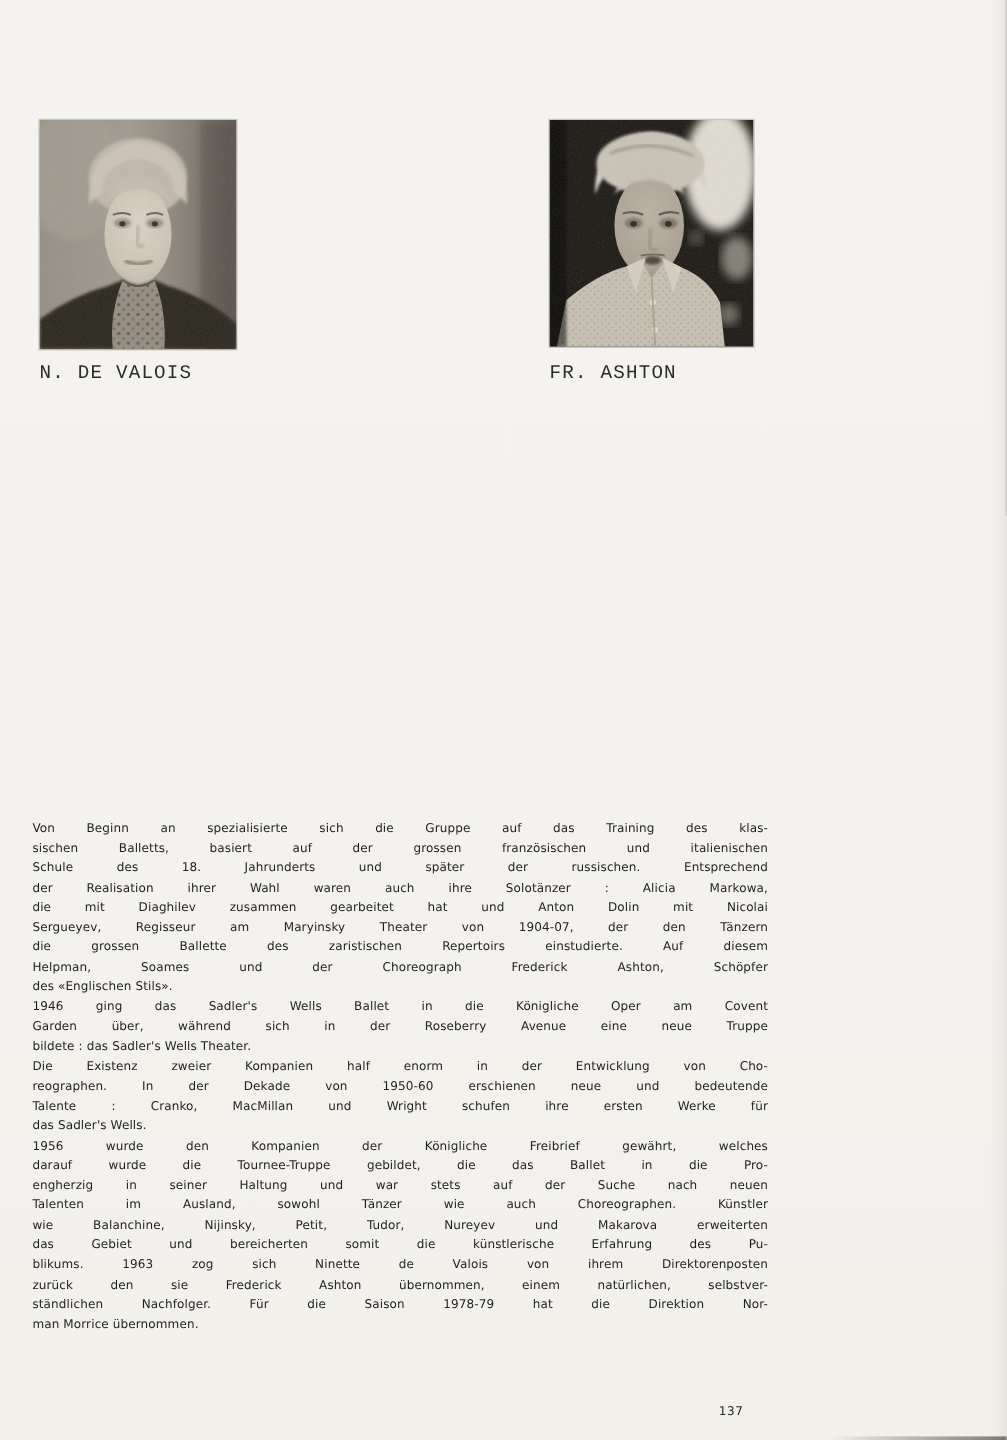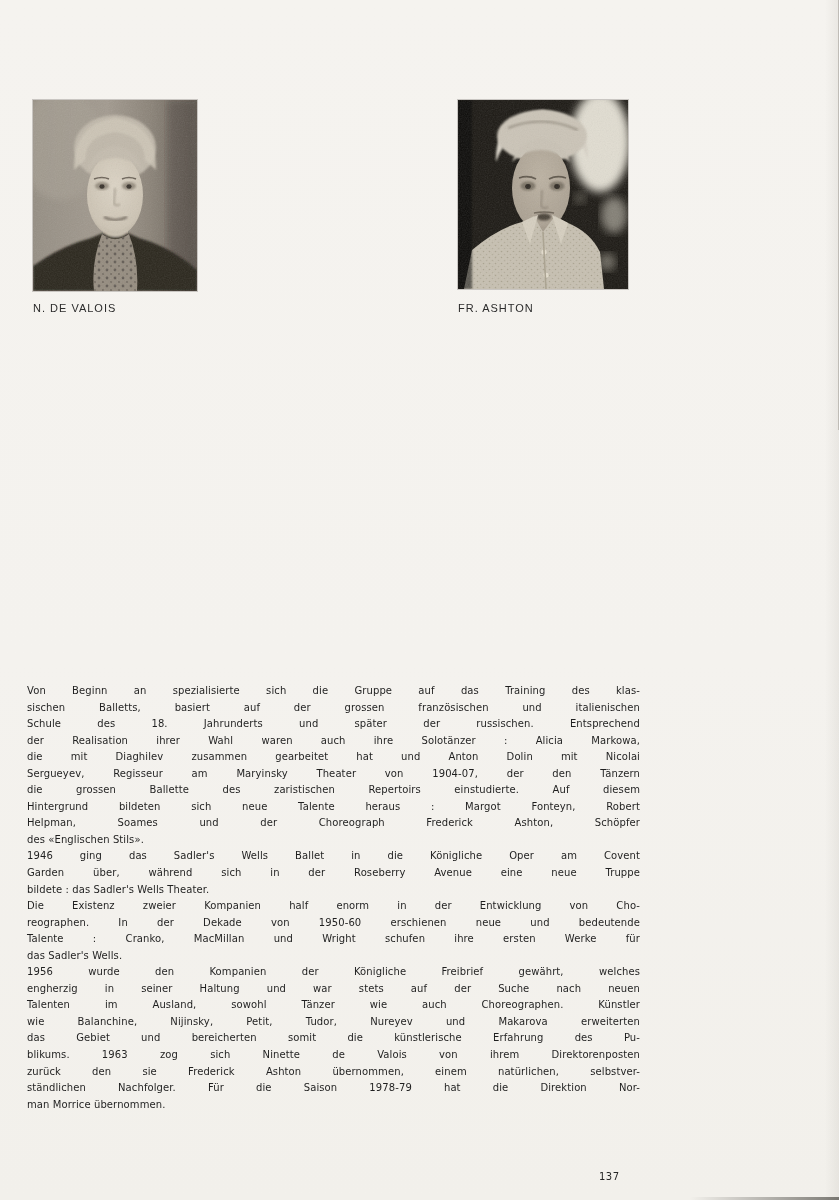--- a/index.html
+++ b/index.html
@@ -18,22 +18,22 @@
     background:linear-gradient(to right,rgba(95,90,80,0),rgba(95,90,80,0.08));}
   .edge-right-line{position:absolute;top:0;right:0;width:1px;height:430px;background:rgba(115,110,100,0.35);}
   .edge-bottom-shade{position:absolute;bottom:0;left:690px;width:149px;height:3px;
     background:linear-gradient(to right,rgba(60,58,52,0),rgba(60,58,52,0.65));}
   
   .figure{position:absolute;margin:0;}
   .figure-1{left:33px;top:100px;width:164px;}
   .figure-2{left:458px;top:100px;width:158px;}
   .photo{display:block;box-shadow:0 0 0 1px rgba(70,65,58,0.25);}
   .figcap{
-    font-size:11px;letter-spacing:1px;color:#2b2b2b;
-    font-family:Liberation Sans, sans-serif;
+    font-size:16px;letter-spacing:1px;color:#2b2b2b;
+    font-family:Liberation Mono, monospace;
   }
   .figure-1 .figcap{margin-top:11px;}
   .figure-2 .figcap{margin-top:13px;}
   
   .body-text{
     position:absolute;left:27px;top:683px;width:613px;
     font-size:10px;line-height:16.55px;
     letter-spacing:0.1px;
   }
   .tline{
@@ -179,31 +179,31 @@
   </figure>
 
   <div class="body-text">
       <div class="tline">Von Beginn an spezialisierte sich die Gruppe auf das Training des klas-</div>
       <div class="tline">sischen Balletts, basiert auf der grossen französischen und italienischen</div>
       <div class="tline">Schule des 18. Jahrunderts und später der russischen. Entsprechend</div>
       <div class="tline">der Realisation ihrer Wahl waren auch ihre Solotänzer : Alicia Markowa,</div>
       <div class="tline">die mit Diaghilev zusammen gearbeitet hat und Anton Dolin mit Nicolai</div>
       <div class="tline">Sergueyev, Regisseur am Maryinsky Theater von 1904-07, der den Tänzern</div>
       <div class="tline">die grossen Ballette des zaristischen Repertoirs einstudierte. Auf diesem</div>
-      <div class="tline">Hintergrund bildeten sich neue Talente heraus : Margot Fonteyn, Robert</div>
       <div class="tline">Helpman, Soames und der Choreograph Frederick Ashton, Schöpfer</div>
       <div class="tline last">des «Englischen Stils».</div>
       <div class="tline">1946 ging das Sadler's Wells Ballet in die Königliche Oper am Covent</div>
       <div class="tline">Garden über, während sich in der Roseberry Avenue eine neue Truppe</div>
       <div class="tline last">bildete : das Sadler's Wells Theater.</div>
       <div class="tline">Die Existenz zweier Kompanien half enorm in der Entwicklung von Cho-</div>
       <div class="tline">reographen. In der Dekade von 1950-60 erschienen neue und bedeutende</div>
       <div class="tline">Talente : Cranko, MacMillan und Wright schufen ihre ersten Werke für</div>
       <div class="tline last">das Sadler's Wells.</div>
       <div class="tline">1956 wurde den Kompanien der Königliche Freibrief gewährt, welches</div>
+      <div class="tline">darauf wurde die Tournee-Truppe gebildet, die das Ballet in die Pro-</div>
       <div class="tline">engherzig in seiner Haltung und war stets auf der Suche nach neuen</div>
       <div class="tline">Talenten im Ausland, sowohl Tänzer wie auch Choreographen. Künstler</div>
       <div class="tline">wie Balanchine, Nijinsky, Petit, Tudor, Nureyev und Makarova erweiterten</div>
       <div class="tline">das Gebiet und bereicherten somit die künstlerische Erfahrung des Pu-</div>
       <div class="tline">blikums. 1963 zog sich Ninette de Valois von ihrem Direktorenposten</div>
       <div class="tline">zurück den sie Frederick Ashton übernommen, einem natürlichen, selbstver-</div>
       <div class="tline">ständlichen Nachfolger. Für die Saison 1978-79 hat die Direktion Nor-</div>
       <div class="tline last">man Morrice übernommen.</div>
     </div>
 

